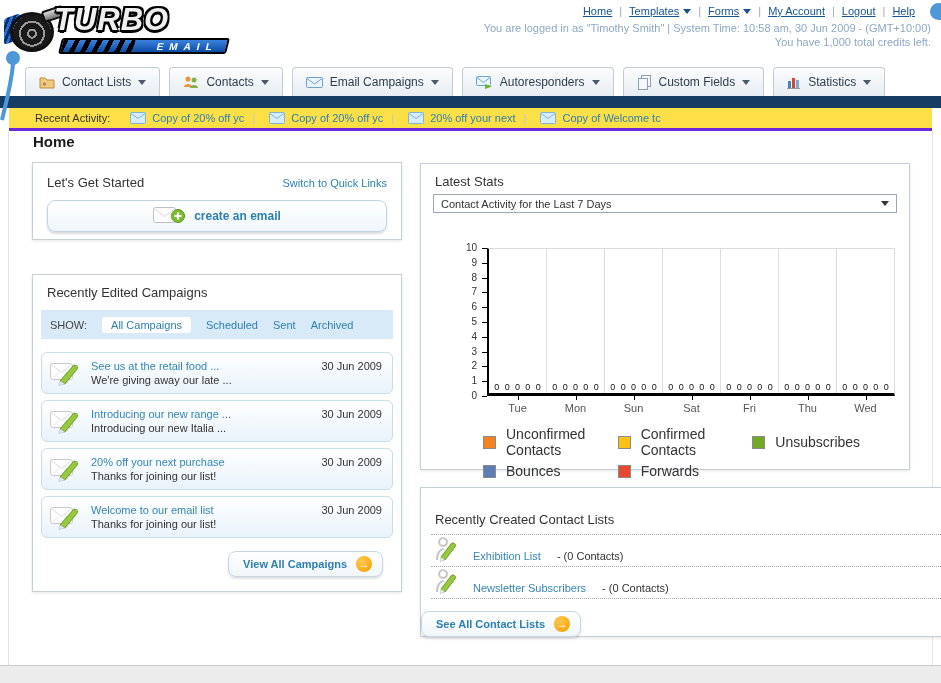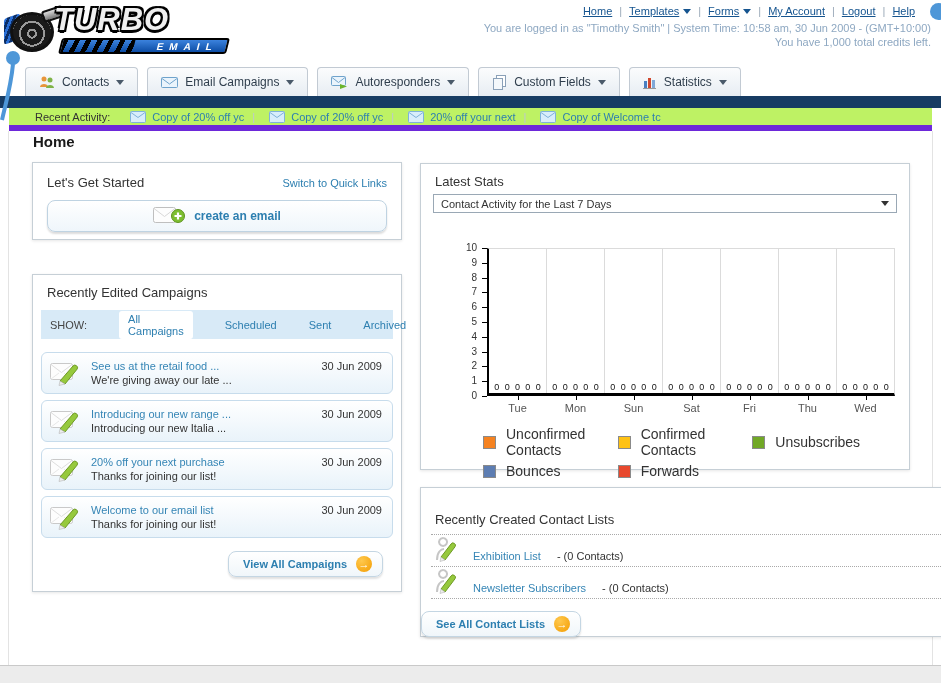--- a/index.html
+++ b/index.html
@@ -44,22 +44,22 @@
 
   
   .tab-bar { position:absolute; left:25px; top:67px; height:29px; display:flex; gap:9px; }
   .tab { display:flex; align-items:center; gap:7px; height:29px; padding:0 13px;
     border:1px solid #C2CAD3; border-bottom:none; border-radius:4px 4px 0 0;
     background:linear-gradient(#FBFCFD,#E7EDF3); font-size:12px; color:#2F3E4D; cursor:pointer; }
   .tab-caret { width:0; height:0; border-left:4px solid transparent; border-right:4px solid transparent; border-top:5px solid #4a5a6a; }
   .navy-bar { position:absolute; left:0; top:96px; width:941px; height:12px; background:#173C63; }
 
   
-  .activity-bar { position:absolute; left:9px; right:9px; top:108px; height:23px; background:#bef264;
-    border-bottom:6px solid #6d28d9; display:flex; align-items:center; padding-left:26px; }
+  .activity-bar { position:absolute; left:9px; right:9px; top:108px; height:23px; background:#fde047;
+    border-bottom:3px solid #6d28d9; display:flex; align-items:center; padding-left:26px; }
   .activity-label { color:#333; margin-right:20px; }
   .activity-items { display:flex; align-items:center; }
   .activity-item { display:flex; align-items:center; gap:6px; }
   .activity-item + .activity-item::before { content:"|"; color:#BFC8D0; margin:0 8px; }
   .activity-item a { color:#2D7FB0; }
 
   .content-edges { position:absolute; left:8px; right:8px; top:131px; height:534px;
     border-left:1px solid #E3E3E3; border-right:1px solid #E3E3E3; pointer-events:none; }
 
   
@@ -75,21 +75,21 @@
   .gs-buttons { display:flex; gap:12px; margin-top:10px; }
   .btn { flex:1; height:32px; border:1px solid #BFD3E2; border-radius:8px;
     background:linear-gradient(#FFFFFF,#EFF6FB); box-shadow:0 2px 2px rgba(0,0,0,0.14);
     display:flex; align-items:center; justify-content:center; gap:9px;
     color:#2D7FB0; font-weight:bold; font-size:12px; cursor:pointer; }
 
   
   .panel-camp { left:32px; top:274px; width:370px; height:318px; padding-top:10px; }
   .camp-title { margin:0 14px 10px; }
   .show-bar { margin:0 8px 13px; background:#D8EAF7; height:29px; display:flex; align-items:center;
-    padding:0 9px; gap:32px; font-size:11px; }
+    padding:0 9px; gap:15px; font-size:11px; }
   .show-label { color:#444; }
   .show-filter { color:#2D7FB0; cursor:pointer; }
   .show-filter.active { background:#fff; padding:2px 9px; border-radius:3px; }
   .crow { height:42px; border:1px solid #C7DCEC; border-radius:6px;
     background:linear-gradient(#FFFFFF,#E9F3FA); margin:0 8px 6px; display:flex; align-items:center;
     padding:0 10px 0 8px; gap:9px; }
   .crow-text { line-height:14px; }
   .crow-title { color:#3585B5; cursor:pointer; }
   .crow-sub { color:#333; }
   .crow-date { margin-left:auto; align-self:flex-start; padding-top:7px; color:#333; }
@@ -198,20 +198,28 @@
 </div>
 
 <svg class="blue-string" width="30" height="72">
   <circle cx="13" cy="8" r="7" fill="#4E97D8"></circle>
   <path d="M13 14 C 11 36, 6 52, 2 70" stroke="#4E97D8" stroke-width="4" fill="none"></path>
 </svg>
 
 <div class="tab-bar">
   <div class="tab">
     <svg width="16" height="14">
+        <path d="M1 3 h5 l2 2 h7 v8 H1 z" fill="#F0C97E" stroke="#B98E3E"></path>
+        <circle cx="5.5" cy="9" r="1.6" fill="#9a8a6a"></circle>
+      </svg>
+    <span>Contact Lists</span>
+    <span class="tab-caret"></span>
+  </div>
+  <div class="tab">
+    <svg width="16" height="14">
         <circle cx="5" cy="4" r="2.5" fill="#E8953A"></circle>
         <path d="M1 12 c0-4 8-4 8 0 z" fill="#E8953A"></path>
         <circle cx="11" cy="5" r="2.5" fill="#7FB347"></circle>
         <path d="M7 13 c0-4 8-4 8 0 z" fill="#7FB347"></path>
       </svg>
     <span>Contacts</span>
     <span class="tab-caret"></span>
   </div>
   <div class="tab">
     <svg width="17" height="13">

